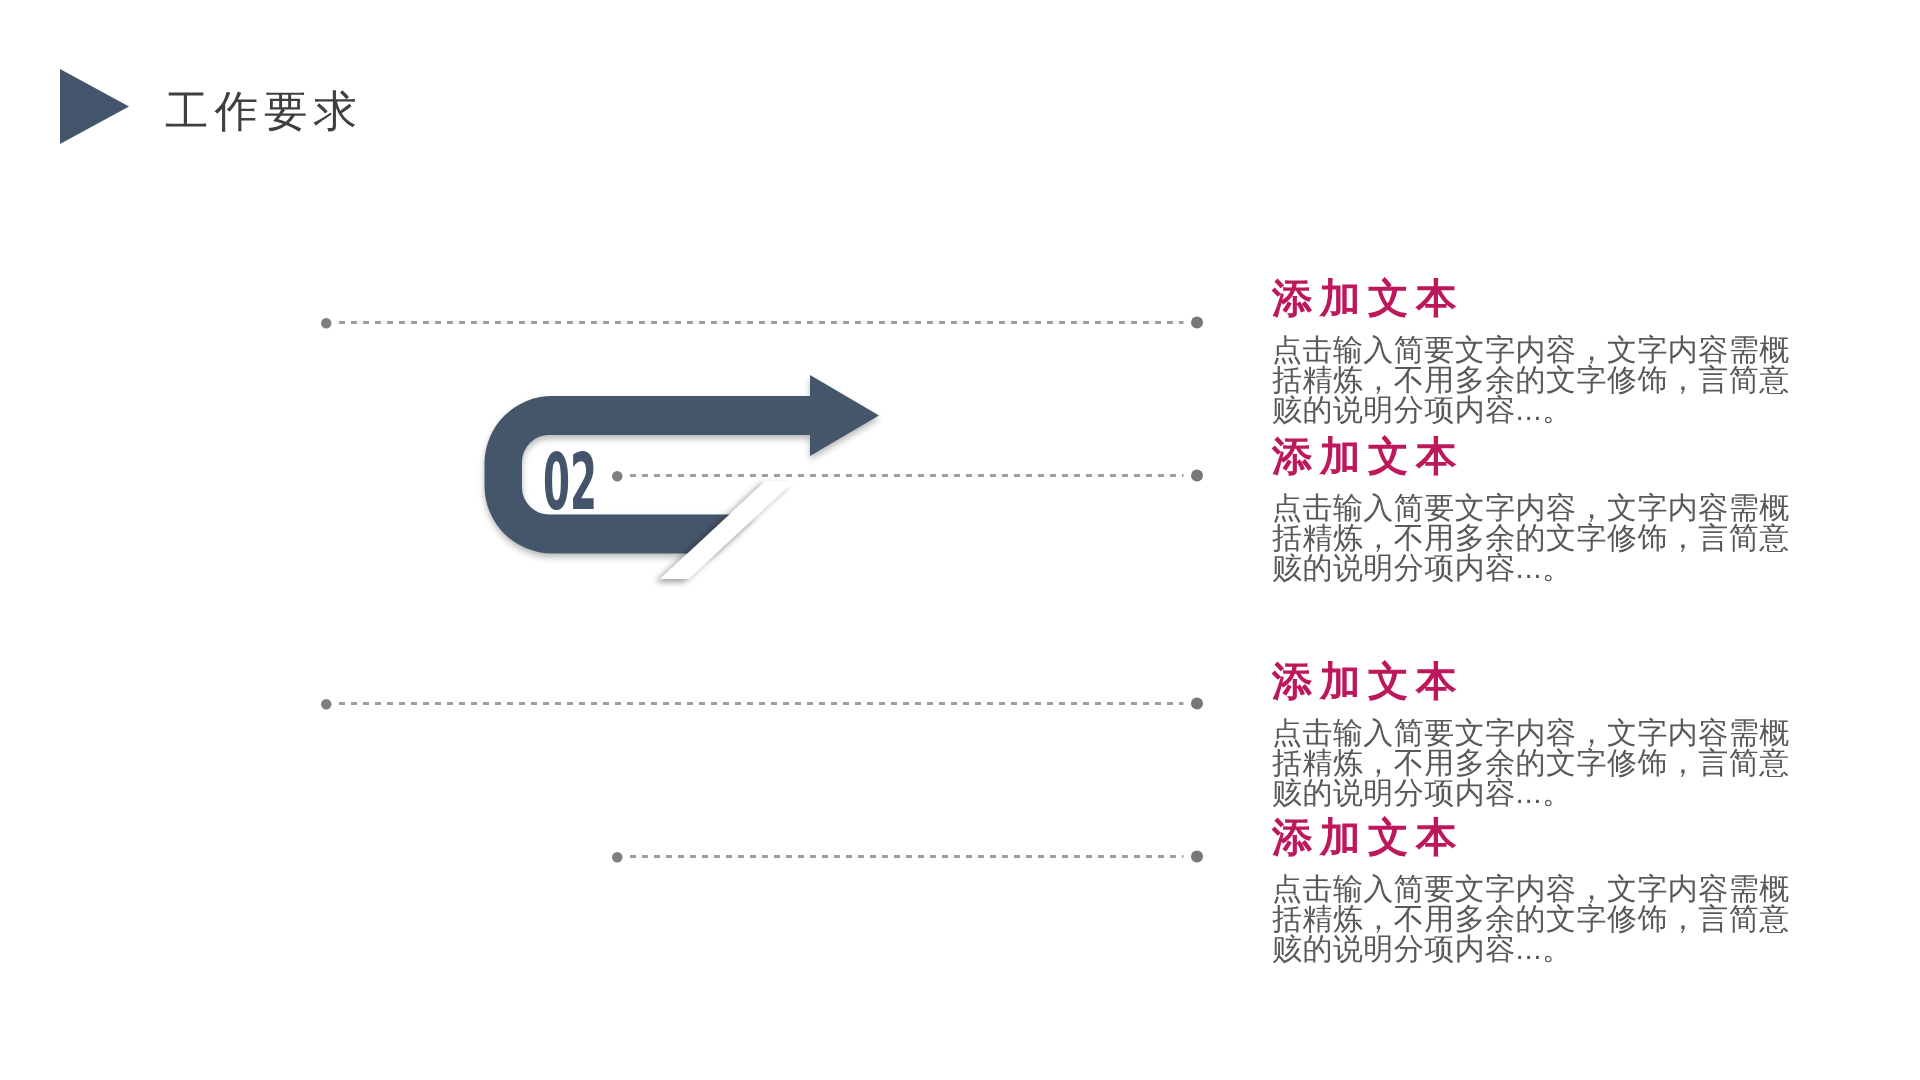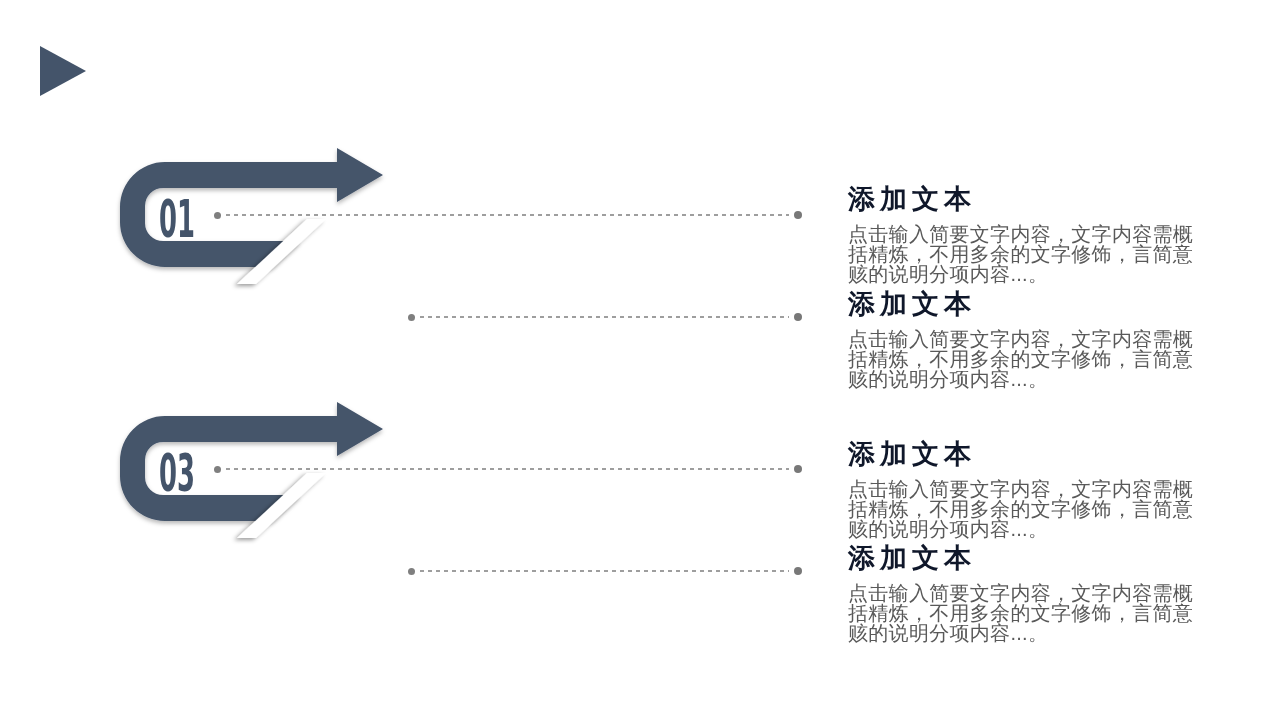--- a/index.html
+++ b/index.html
@@ -36,21 +36,21 @@
   .connector .dot{flex:none;width:7px;height:7px;border-radius:50%;background:#7f7f7f;}
   .connector .dot.end{width:8px;height:8px;background:#787878;}
   .connector .dash{
     flex:1;height:1.5px;margin:0 5px;
     background:repeating-linear-gradient(90deg,#9e9e9e 0 4px,transparent 4px 8px);
   }
 
   
   .tblock{position:absolute;left:848px;width:356px;}
   .tblock h2{
-    margin:0 0 7px 0;font-size:27px;font-weight:700;color:#0f172a;
+    margin:0 0 7px 0;font-size:27px;font-weight:700;color:#be185d;
     letter-spacing:5px;white-space:nowrap;
   }
   .tblock p{
     margin:0;font-size:20px;line-height:20px;color:#595959;letter-spacing:0.3px;
   }
 </style>
 </head>
 <body>
 
 <svg width="0" height="0" style="position:absolute" aria-hidden="true">
@@ -67,35 +67,30 @@
                H185 L157 122 H50
                A45 45 0 0 1 5 77 V62 A45 45 0 0 1 50 17 Z" fill="#44546a" filter="url(#navShadow)"></path>
       <polygon points="122,139 192,74 211,74 141,139" fill="#ffffff" filter="url(#foldShadow)"></polygon>
     </g>
   </defs>
 </svg>
 
 <div class="slide">
 
   <div class="hdr-triangle"></div>
+  <h1 class="hdr-title">工作要求</h1>
 
-  <div class="arrow-unit" style="left:115px;top:145px">
+
+  <div class="arrow-unit" style="left:318px;top:247px">
     <svg viewBox="0 0 280 150">
       <use href="#uarrow-shape"></use>
-      <text class="step-num" x="62" y="92" font-size="52" text-anchor="middle" textLength="36" lengthAdjust="spacingAndGlyphs">01</text>
+      <text class="step-num" x="62" y="92" font-size="52" text-anchor="middle" textLength="36" lengthAdjust="spacingAndGlyphs">02</text>
     </svg>
   </div>
 
-
-  <div class="arrow-unit" style="left:115px;top:399px">
-    <svg viewBox="0 0 280 150">
-      <use href="#uarrow-shape"></use>
-      <text class="step-num" x="62" y="92" font-size="52" text-anchor="middle" textLength="36" lengthAdjust="spacingAndGlyphs">03</text>
-    </svg>
-  </div>
 
 
   <div class="connector" style="left:214px;top:210px;width:588px">
     <span class="dot"></span>
     <span class="dash"></span>
     <span class="dot end"></span>
   </div>
   <div class="connector" style="left:408px;top:312px;width:394px">
     <span class="dot"></span>
     <span class="dash"></span>

